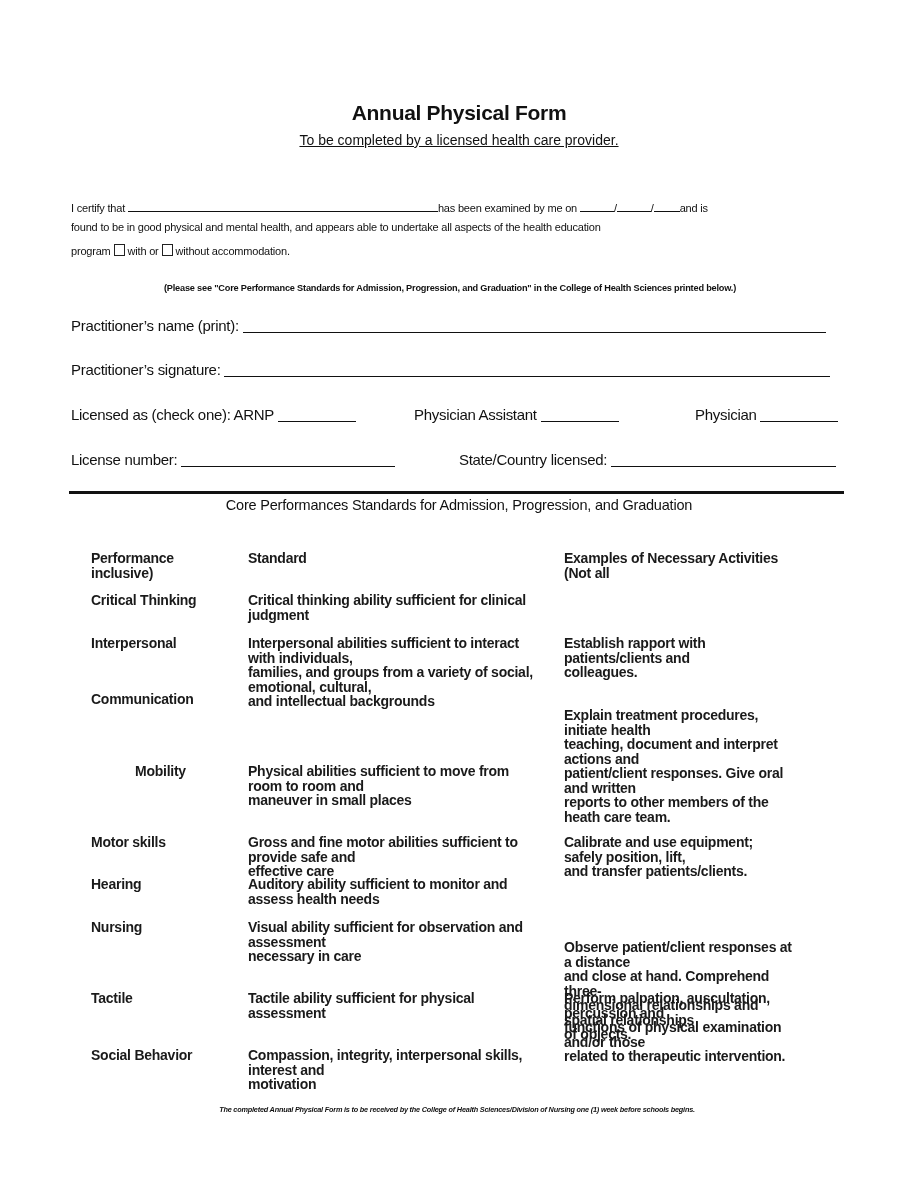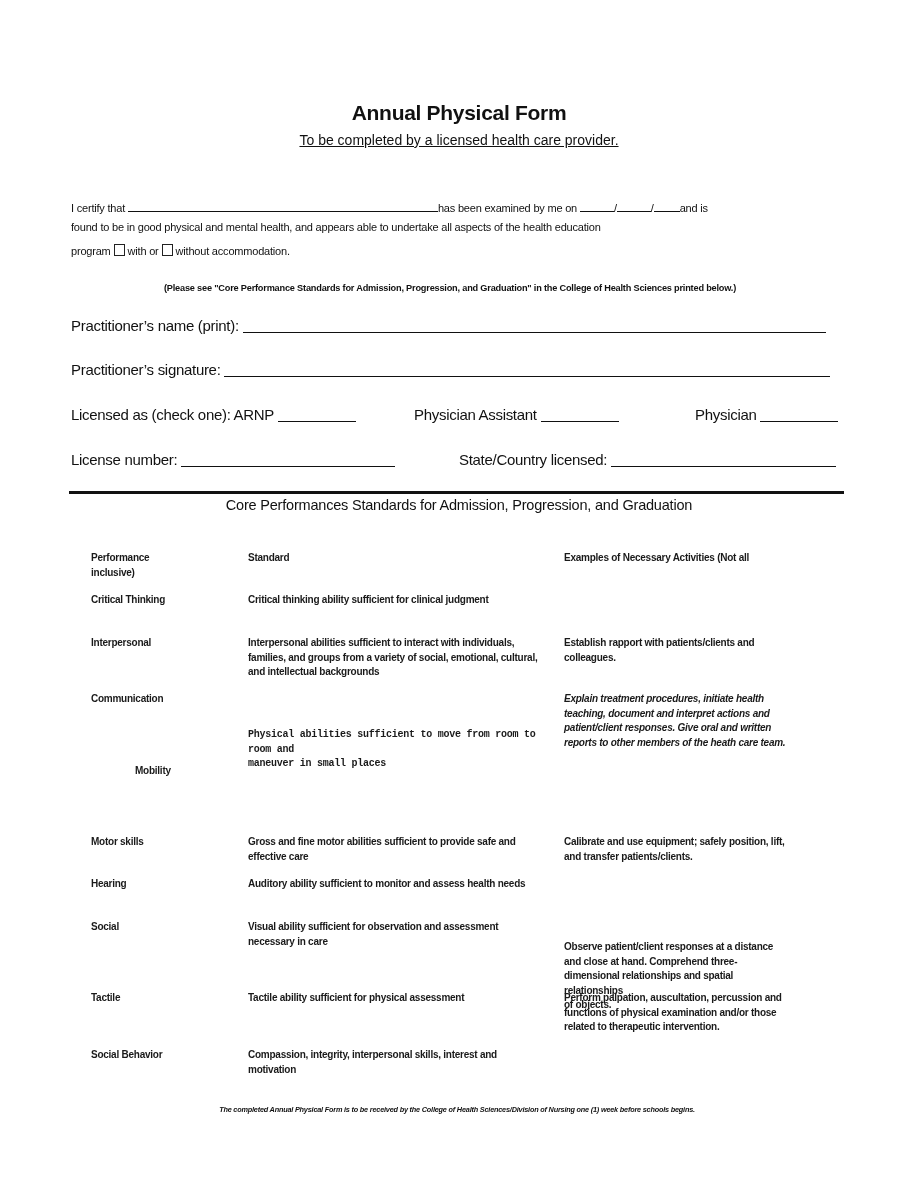--- a/index.html
+++ b/index.html
@@ -12,21 +12,21 @@
     .subtitle span { text-decoration: underline; }
     .body-line { left: 71px; font-size: 11px; letter-spacing: -0.2px; white-space: nowrap; }
     .blank { display: inline-block; border-bottom: 1.4px solid #111; height: 13px; vertical-align: baseline; }
     .chk { display: inline-block; width: 9px; height: 10px; border: 1px solid #222; margin: 0 3px; vertical-align: -1px; }
     .note { left: 0; width: 900px; top: 283px; text-align: center; font-size: 9.2px; font-weight: bold; letter-spacing: -0.2px; }
     .field { font-size: 15px; letter-spacing: -0.3px; white-space: nowrap; }
     .field .blank { vertical-align: -2px; }
     .rule { left: 69px; width: 775px; top: 491px; height: 3px; background: #111; }
     .section-title { left: 0; width: 918px; top: 497px; text-align: center; font-size: 14.5px; letter-spacing: -0.2px; }
     .tbl { left: 0; top: 0; width: 900px; height: 1200px; }
-    .cell { position: absolute; font-size: 10px; font-weight: bold; line-height: 14.5px; color: #1a1a1a; letter-spacing: -0.25px; }
+    .cell { position: absolute; font-size: 14px; font-weight: bold; line-height: 14.5px; color: #1a1a1a; letter-spacing: -0.25px; }
     .c1 { left: 91px; width: 140px; }
     .c2 { left: 248px; width: 290px; }
     .c3 { left: 564px; width: 230px; }
     .footer { left: 0; width: 914px; top: 1105px; text-align: center; font-size: 7.3px; font-weight: bold; font-style: italic; letter-spacing: -0.2px; }
   </style>
 </head>
 <body>
 
 <div class="abs title">Annual Physical Form</div>
 <div class="abs subtitle"><span>To be completed by a licensed health care provider.</span></div>
@@ -80,29 +80,29 @@
 <div class="abs tbl" id="standards-table">
     <div class="cell c1" style="top: 551px;">Performance<br>inclusive)</div>
     <div class="cell c2" style="top: 551px;">Standard</div>
     <div class="cell c3" style="top: 551px;">Examples of Necessary Activities (Not all</div>
     <div class="cell c1" style="top: 593px;">Critical Thinking</div>
     <div class="cell c2" style="top: 593px;">Critical thinking ability sufficient for clinical judgment</div>
     <div class="cell c1" style="top: 636px;">Interpersonal</div>
     <div class="cell c2" style="top: 636px;">Interpersonal abilities sufficient to interact with individuals,<br>families, and groups from a variety of social, emotional, cultural,<br> and intellectual backgrounds</div>
     <div class="cell c3" style="top: 636px;">Establish rapport with patients/clients and<br>colleagues.</div>
     <div class="cell c1" style="top: 692px;">Communication</div>
-    <div class="cell c3" style="top: 692px; font-style: italic;">Explain treatment procedures, initiate health<br> teaching, document and interpret actions and<br>patient/client responses. Give oral and written<br>reports to other members of the heath care team.</div>
+    <div class="cell c3" style="top: 708px;">Explain treatment procedures, initiate health<br> teaching, document and interpret actions and<br>patient/client responses. Give oral and written<br>reports to other members of the heath care team.</div>
     <div class="cell c1" style="top: 764px; margin-left: 44px;">Mobility</div>
-    <div class="cell c2" style="top: 728px; font-family: Liberation Mono, monospace;">Physical abilities sufficient to move from room to room and<br>maneuver in small places</div>
+    <div class="cell c2" style="top: 764px;">Physical abilities sufficient to move from room to room and<br>maneuver in small places</div>
     <div class="cell c1" style="top: 835px;">Motor skills</div>
     <div class="cell c2" style="top: 835px;">Gross and fine motor abilities sufficient to provide safe and<br>effective care</div>
     <div class="cell c3" style="top: 835px;">Calibrate and use equipment; safely position, lift,<br>and transfer patients/clients.</div>
     <div class="cell c1" style="top: 877px;">Hearing</div>
     <div class="cell c2" style="top: 877px;">Auditory ability sufficient to monitor and assess health needs</div>
-    <div class="cell c1" style="top: 920px;">Social</div>
+    <div class="cell c1" style="top: 920px;">Nursing</div>
     <div class="cell c2" style="top: 920px;">Visual ability sufficient for observation and assessment<br>necessary in care</div>
     <div class="cell c3" style="top: 940px;">Observe patient/client responses at a distance<br> and close at  hand. Comprehend three-<br>dimensional relationships and spatial relationships<br>of objects.</div>
     <div class="cell c1" style="top: 991px;">Tactile</div>
     <div class="cell c2" style="top: 991px;">Tactile ability sufficient for physical assessment</div>
     <div class="cell c3" style="top: 991px;">Perform palpation, auscultation, percussion and<br>functions of physical examination and/or those<br>related to therapeutic intervention.</div>
     <div class="cell c1" style="top: 1048px;">Social Behavior</div>
     <div class="cell c2" style="top: 1048px;">Compassion, integrity, interpersonal skills, interest and<br>motivation</div>
   </div>
 
 <div class="abs footer">The completed Annual Physical Form is to be received by the College of Health Sciences/Division of Nursing one (1) week before schools begins.</div>

